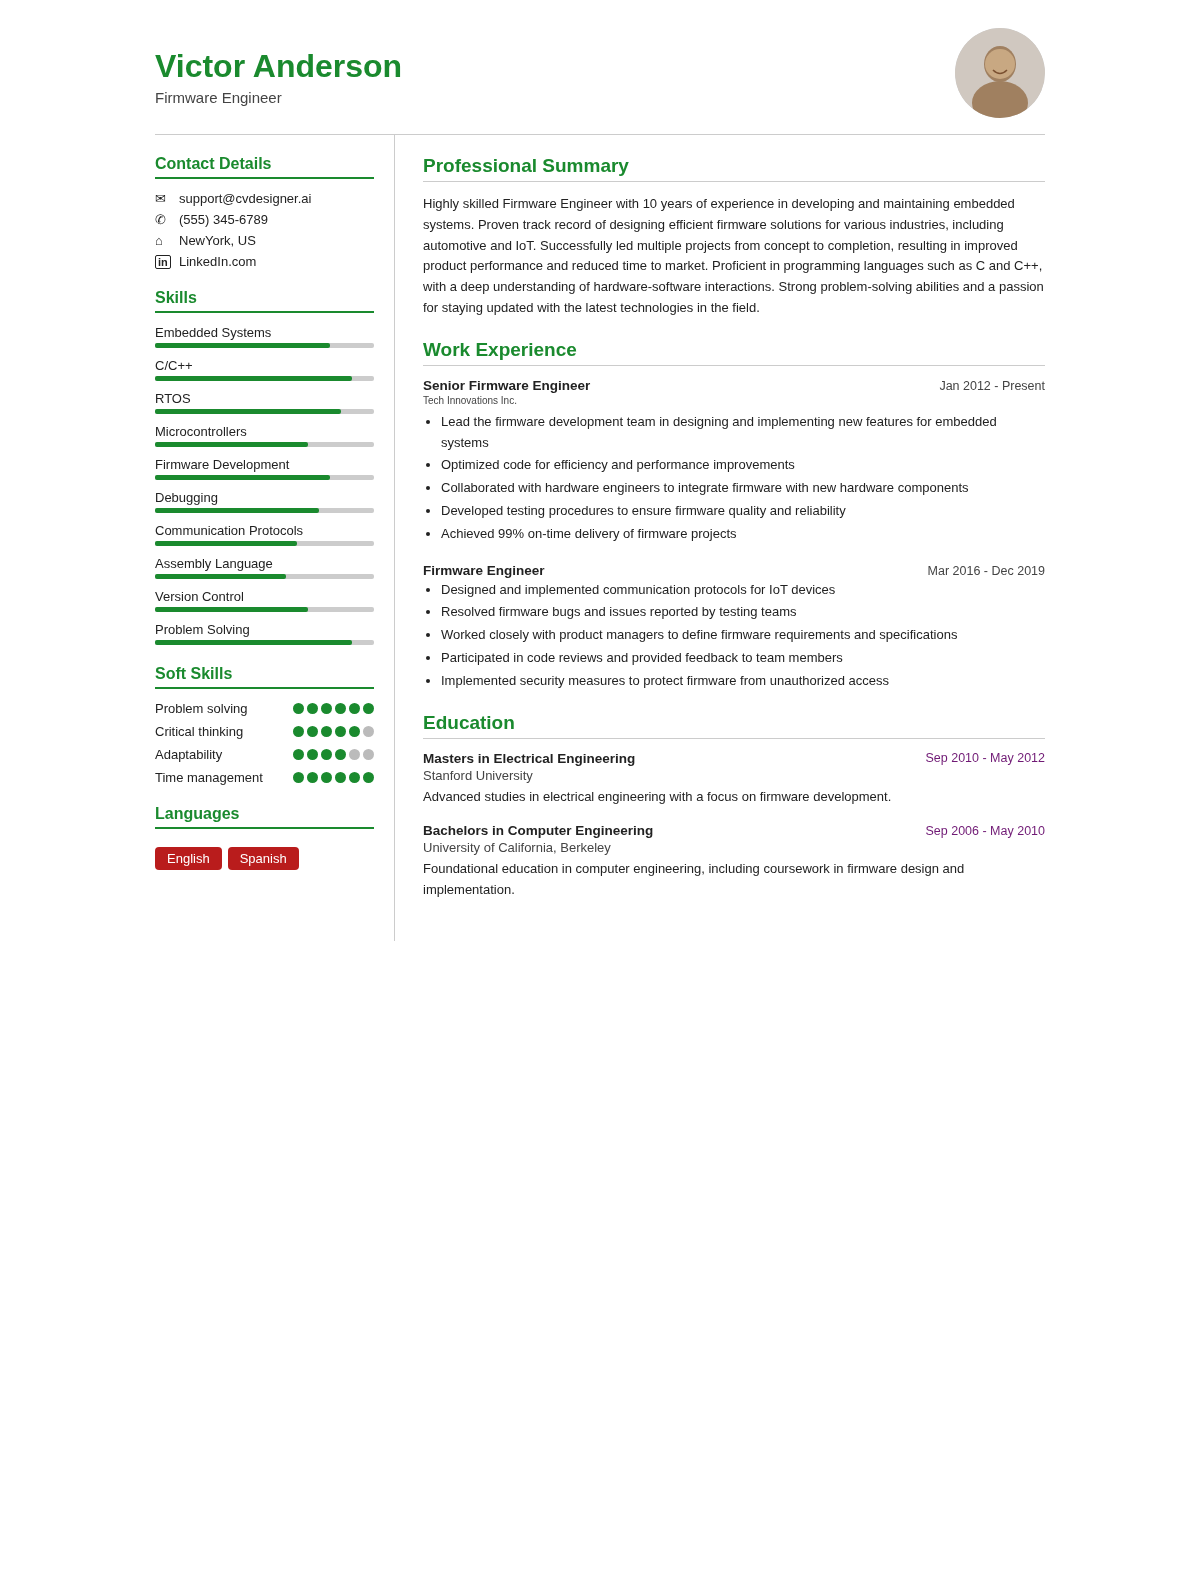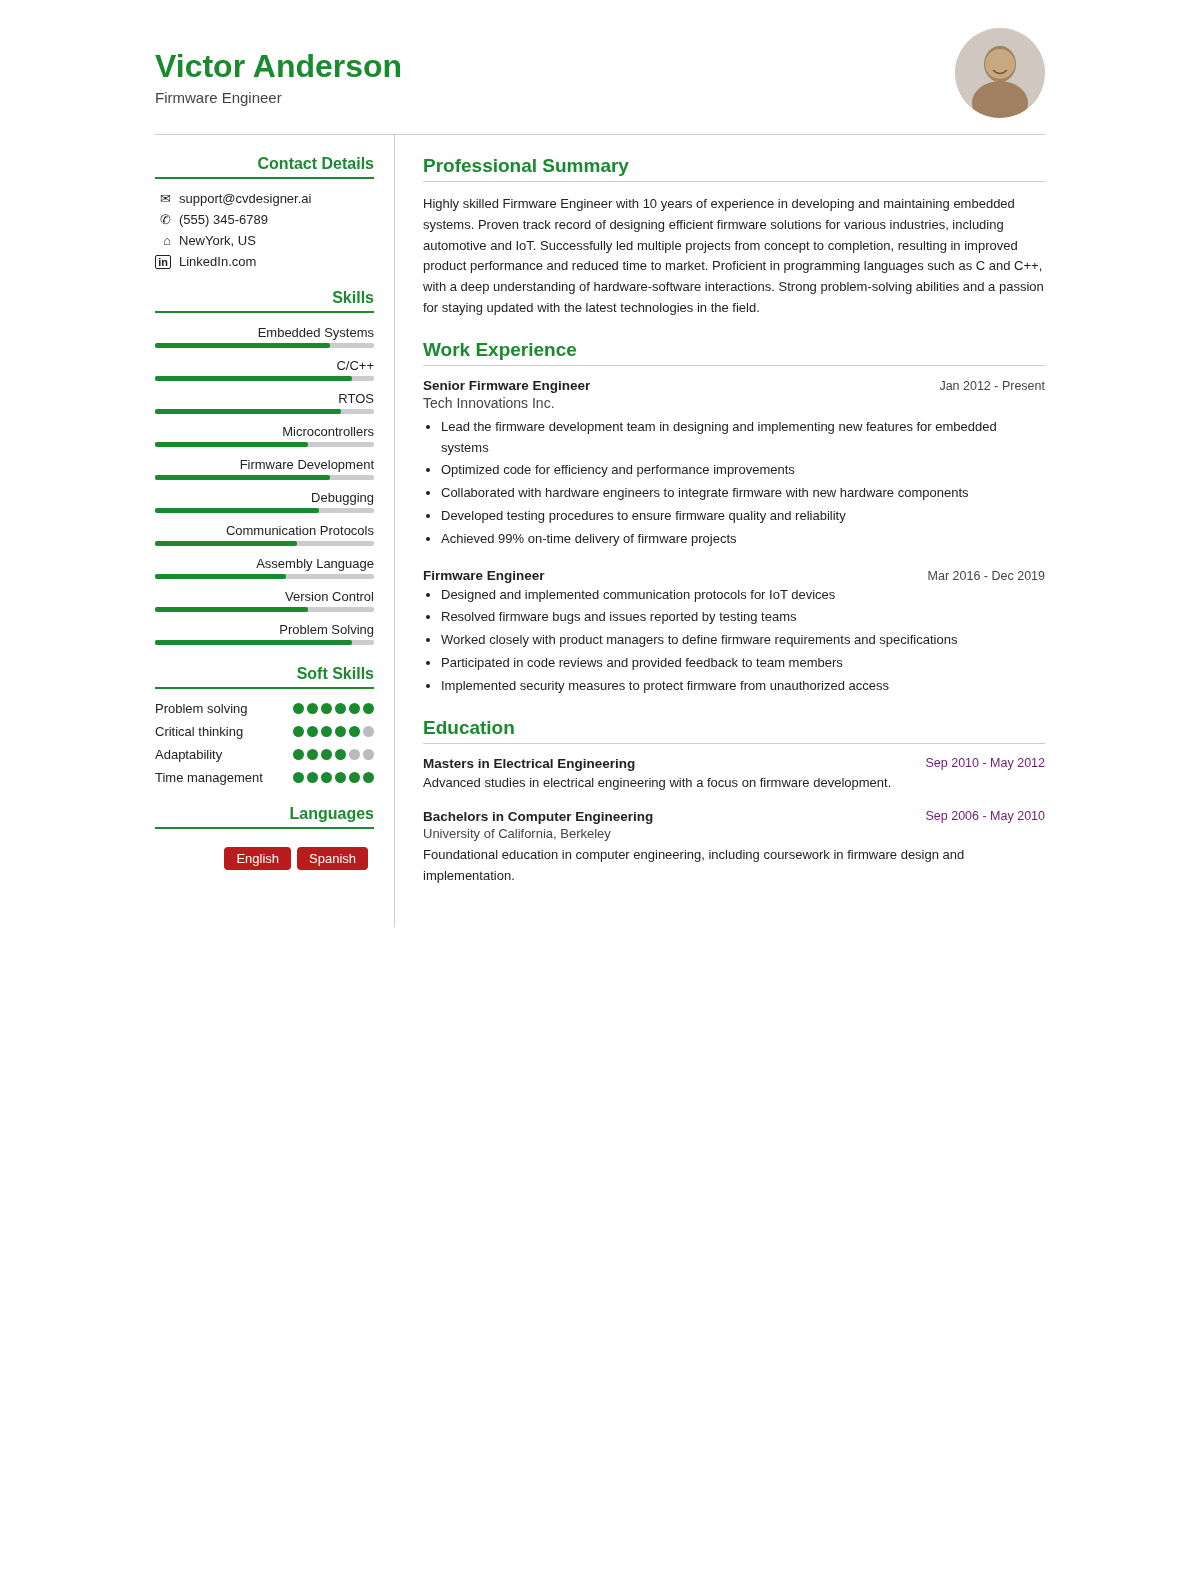--- a/index.html
+++ b/index.html
@@ -50,21 +50,20 @@
     .main-layout {
       display: flex;
       padding: 0;
     }
     
     .sidebar {
       width: 270px;
       min-width: 270px;
       padding: 20px 20px 20px 30px;
       border-right: 1.5px solid #ccc;
-      text-align: right;
     }
     .section-title {
       font-size: 16px;
       font-weight: 700;
       color: #1a8a2e;
       margin-bottom: 4px;
     }
     .section-underline {
       border: none;
       border-top: 2px solid #1a8a2e;
@@ -171,40 +170,40 @@
       font-weight: 700;
       font-size: 13.5px;
     }
     .job-date {
       font-size: 12.5px;
       color: #444;
       white-space: nowrap;
       margin-left: 10px;
     }
     .job-company {
-      font-size: 14px;
+      font-size: 10px;
       color: #444;
       margin-bottom: 6px;
     }
     .job-bullets {
       padding-left: 18px;
       font-size: 13px;
       line-height: 1.6;
     }
     .job-bullets li {
       margin-bottom: 2px;
     }
     
     .edu-entry {
       margin-bottom: 16px;
     }
     .edu-header {
       display: flex;
       justify-content: space-between;
-      align-items: flex-start;
+      align-items: center;
       margin-bottom: 2px;
       gap: 16px;
     }
     .edu-title {
       font-weight: 700;
       font-size: 13.5px;
     }
     .edu-date {
       font-size: 12.5px;
       color: #701a75;
@@ -443,20 +442,21 @@
 
     <div class="content-section">
       <div class="content-section-title">Education</div>
       <hr class="content-divider">
       <div id="edu-list">
           <div class="edu-entry">
       <div class="edu-header">
         <span class="edu-title">Masters in Electrical Engineering</span>
         <span class="edu-date">Sep 2010 - May 2012</span>
       </div>
+      <div class="edu-school">Stanford University</div>
       <div class="edu-desc">Advanced studies in electrical engineering with a focus on firmware development.</div>
     </div>
           <div class="edu-entry">
       <div class="edu-header">
         <span class="edu-title">Bachelors in Computer Engineering</span>
         <span class="edu-date">Sep 2006 - May 2010</span>
       </div>
       <div class="edu-school">University of California, Berkeley</div>
       <div class="edu-desc">Foundational education in computer engineering, including coursework in firmware design and implementation.</div>
     </div>

